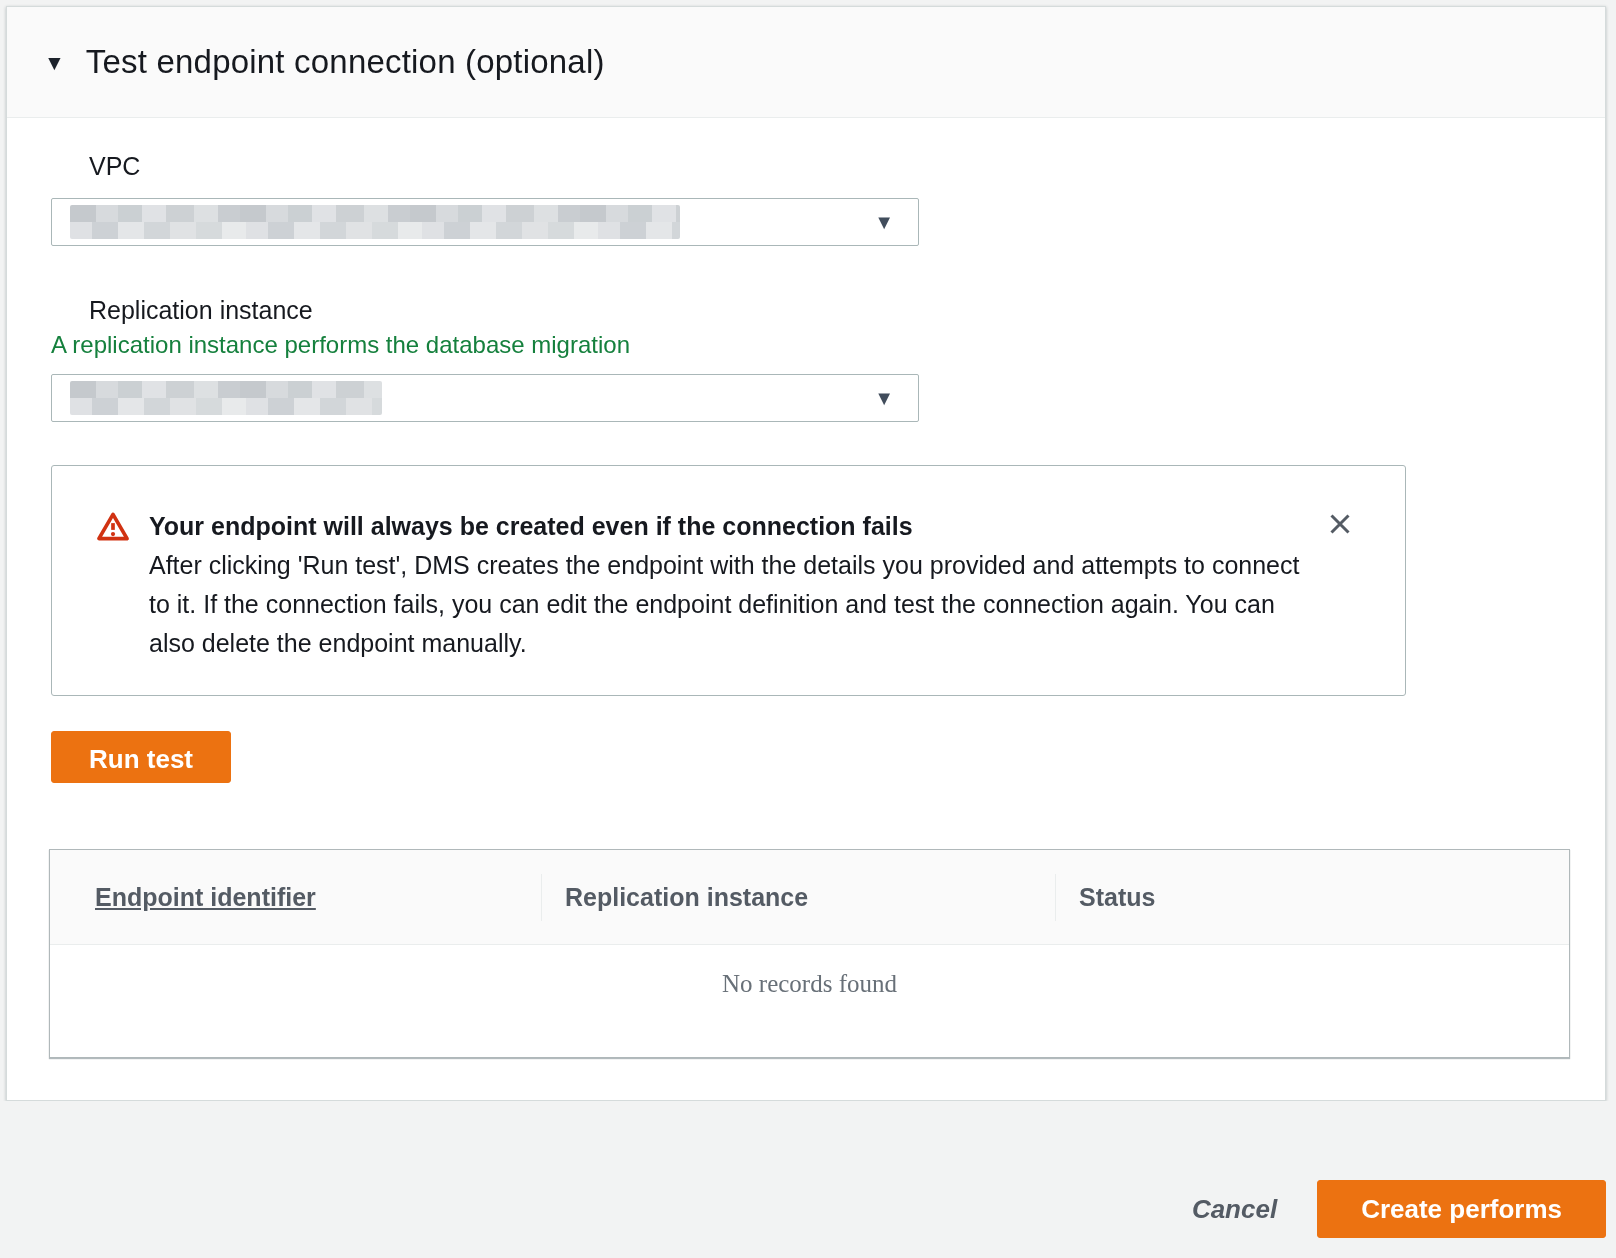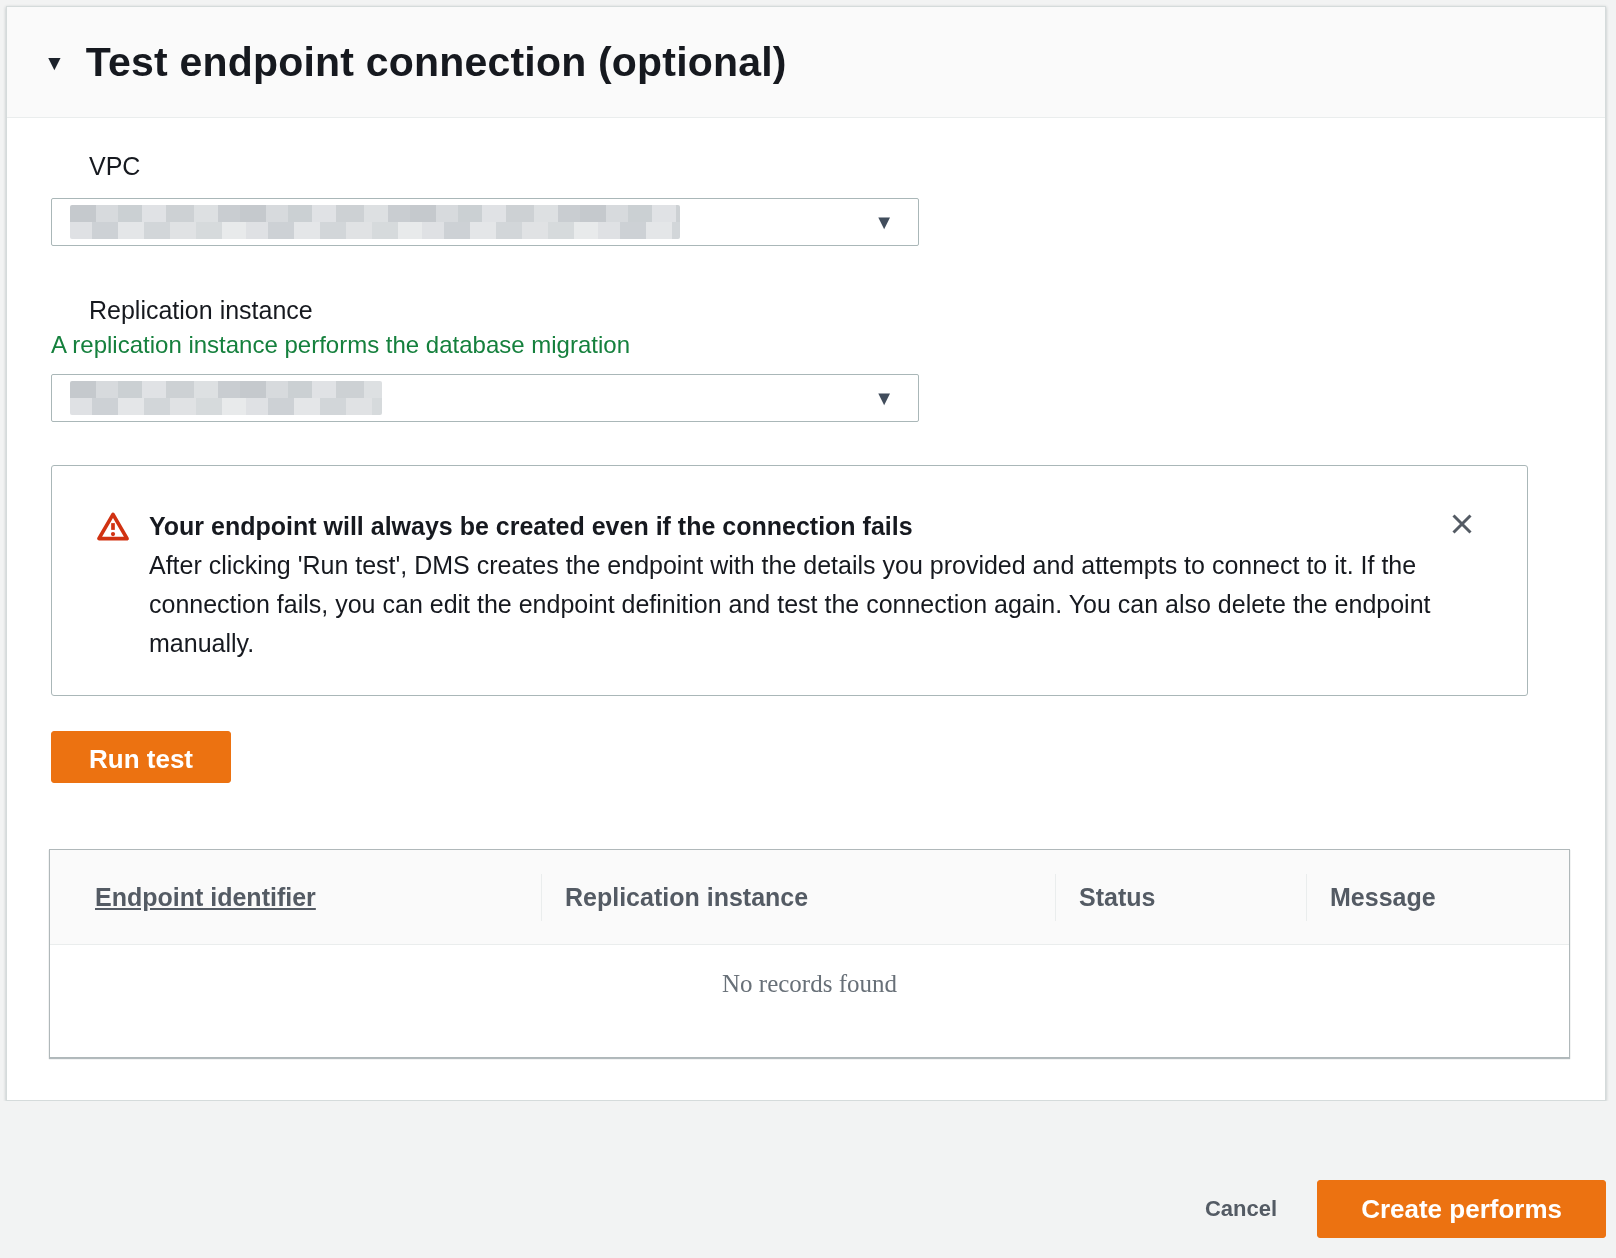--- a/index.html
+++ b/index.html
@@ -29,22 +29,22 @@
     align-items: center;
     padding-left: 37px;
   }
   .collapse-caret {
     font-size: 21px;
     color: #1c222b;
     margin-right: 21px;
     line-height: 1;
   }
   .panel-title {
-    font-size: 41px;
-    font-weight: 700;
+    font-size: 33px;
+    font-weight: 400;
     letter-spacing: 0.2px;
   }
   .panel-body { padding: 34px 44px 0 44px; }
 
   
   .field-label {
     font-size: 25px;
     line-height: 28px;
     color: #16191f;
     margin-left: 38px;
@@ -83,21 +83,21 @@
     background-repeat: no-repeat, no-repeat;
   }
   .redacted.vpc  { width: 610px; }
   .redacted.repl { width: 312px; }
 
   .mt-50 { margin-top: 50px; }
 
   
   .alert {
     margin-top: 43px;
-    width: 1477px;
+    width: 1355px;
     min-height: 231px;
     border: 1px solid #aab7b8;
     border-radius: 3px;
     background: #ffffff;
     display: flex;
     align-items: flex-start;
     padding: 41px 50px 30px 44px;
   }
   .alert-icon-wrap { flex: 0 0 auto; margin-top: 4px; }
   .alert-content { margin-left: 19px; flex: 1 1 auto; max-width: 1300px; }
@@ -141,24 +141,25 @@
   }
   .create-btn {
     height: 58px;
     padding: 0 43px;
   }
   .cancel-btn {
     background: none;
     border: none;
     color: #545b64;
     font-family: "Liberation Sans", sans-serif;
-    font-size: 22px;
+    font-size: 26px;
     font-weight: 700;
     cursor: pointer;
     padding: 0;
+    font-style: italic;
   }
 
   
   .results-table {
     margin-top: 66px;
     margin-left: -2px;
     width: 1521px;
     border: 1px solid #b0b8ba;
     box-shadow: 0 1px 1px rgba(0,28,36,.3);
     background: #ffffff;
@@ -264,21 +265,20 @@
       </button>
     </div>
 
     <button class="btn-primary run-test-btn">Run test</button>
 
     <div class="results-table">
       <div class="table-head">
         <div class="th th-endpoint">Endpoint identifier</div>
         <div class="th th-replication">Replication instance</div>
         <div class="th th-status">Status</div>
-        <div class="th th-message">Message</div>
       </div>
       <div class="table-body">
         <span class="empty-text">No records found</span>
       </div>
     </div>
 
   </div>
 </div>
 
 <div class="bottom-bar">

